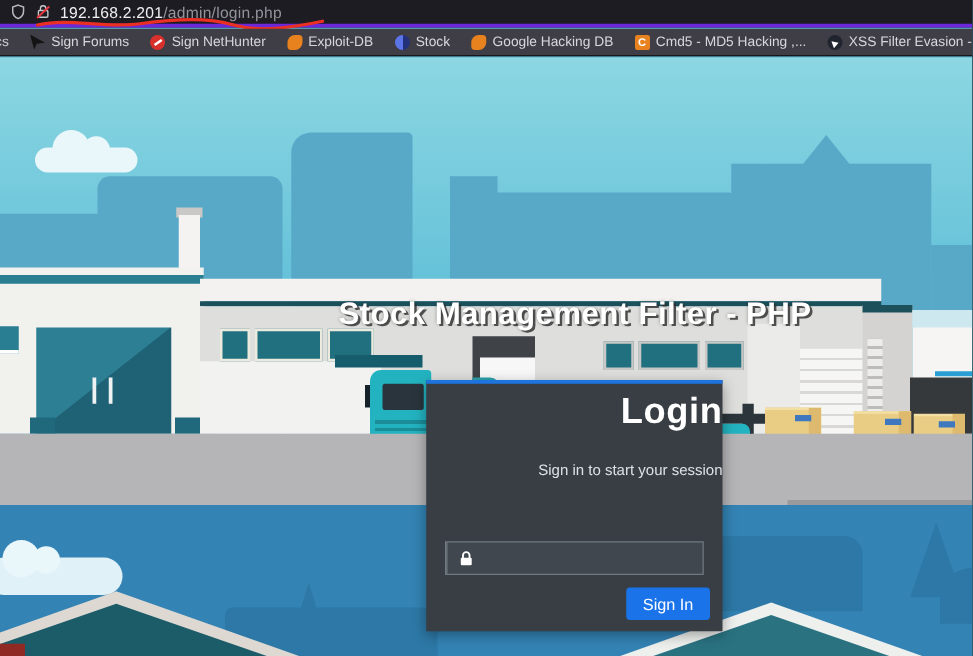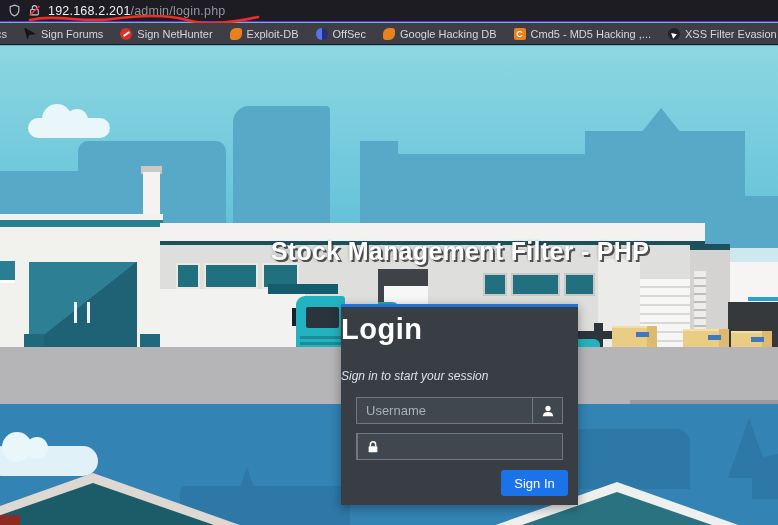--- a/index.html
+++ b/index.html
@@ -1,21 +1,21 @@
 <!DOCTYPE html>
 <html><head>
 <meta charset="utf-8">
 <style>
   html,body{margin:0;padding:0;background:#000;}
   *{box-sizing:border-box;font-family:"Liberation Sans",sans-serif;}
   .screen{position:relative;width:778px;height:525px;overflow:hidden;background:#5cb9d4;}
 
   
   .urlbar{position:absolute;left:0;top:0;width:778px;height:22px;background:#1d1c22;
-    display:flex;align-items:center;gap:7px;padding:0 8px;border-bottom:1px solid #6d28d9;}
+    display:flex;align-items:center;gap:7px;padding:0 8px;border-bottom:3px solid #6d28d9;}
   .urlbar svg.ic{width:13px;height:13px;flex:0 0 auto;}
   .url-text{font-size:12.5px;color:#f0f0f4;letter-spacing:.2px;white-space:nowrap;}
   .url-text .path{color:#93939c;}
   .squiggle{position:absolute;left:24px;top:11px;pointer-events:none;}
 
   .bookmarks{position:absolute;left:0;top:23px;width:778px;height:22px;background:#3f3e46;
     display:flex;align-items:center;gap:17px;padding:0 4px 0 0;overflow:hidden;border-bottom:1px solid #17171a;}
   .bm{display:flex;align-items:center;gap:5px;font-size:11px;color:#d6d6dc;white-space:nowrap;flex:0 0 auto;}
   .bmi{width:12px;height:12px;flex:0 0 auto;display:inline-flex;align-items:center;justify-content:center;position:relative;}
   .i-cursor{background:#141414;clip-path:polygon(0 0,100% 55%,45% 62%,28% 100%);}
@@ -64,23 +64,23 @@
   .pine{background:#2d78a6;clip-path:polygon(50% 0,100% 100%,0 100%);}
 
   
   .title{position:absolute;left:230px;top:191px;width:460px;margin:0;text-align:center;
     font-size:25px;line-height:29px;font-weight:bold;color:#fff;letter-spacing:.3px;
     text-shadow:2px 2px 0 rgba(45,45,45,.8),0 0 3px rgba(0,0,0,.35);white-space:nowrap;}
 
   
   .card{position:absolute;left:341px;top:258px;width:237px;height:201px;background:#383e44;
     border-top:3px solid #1e74df;box-shadow:0 3px 10px rgba(0,0,0,.35);}
-  .login-h{position:absolute;top:6px;left:0;width:100%;text-align:left;color:#fff;
+  .login-h{position:absolute;top:6px;left:0;width:100%;text-align:right;color:#fff;
     font-size:29px;font-weight:bold;letter-spacing:.5px;}
-  .login-sub{position:absolute;top:62px;left:0;width:100%;text-align:left;color:#dde1e4;font-size:12px;font-style:italic;}
+  .login-sub{position:absolute;top:62px;left:0;width:100%;text-align:right;color:#dde1e4;font-size:12px;}
   .field{position:absolute;left:15px;right:15px;height:27px;display:flex;
     border:1px solid #707880;background:#40474e;}
   .field.u{top:90px;} .field.p{top:126px;}
   .field input{flex:1 1 auto;min-width:0;background:transparent;border:none;outline:none;
     color:#e9ecef;font-size:13px;padding:0 9px;}
   .field input::placeholder{color:#a9b0b6;}
   .icon-cell{flex:0 0 30px;display:flex;align-items:center;justify-content:center;border-left:1px solid #707880;}
   .icon-cell svg{width:14px;height:14px;}
   .signin{position:absolute;right:10px;top:163px;width:67px;height:26px;background:#1a73e8;color:#fff;
     border:none;border-radius:3px;font-size:13px;cursor:pointer;}
@@ -116,21 +116,21 @@
     <span class="bm">
         <span class="bmi i-kali"></span>
         <span>Sign NetHunter</span>
       </span>
     <span class="bm">
         <span class="bmi i-orange"></span>
         <span>Exploit-DB</span>
       </span>
     <span class="bm">
         <span class="bmi i-offsec"></span>
-        <span>OffSec</span>
+        <span>Stock</span>
       </span>
     <span class="bm">
         <span class="bmi i-orange"></span>
         <span>Google Hacking DB</span>
       </span>
     <span class="bm">
         <span class="bmi i-cmd5"></span>
         <span>Cmd5 - MD5 Hacking ,...</span>
       </span>
     <span class="bm">
@@ -228,29 +228,20 @@
     <div class="abs" style="left:0;top:469px;width:20px;height:11px;background:#8e2a23;"></div>
 
     <div class="abs rooftrim" style="left:442px;top:436px;border-bottom:62px solid #eef0ee;"></div>
     <div class="abs roofbody" style="left:450px;top:446px;border-bottom:58px solid #2a7280;"></div>
 
     <h1 class="title">Stock Management Filter - PHP</h1>
 
     <div class="card">
       <div class="login-h">Login</div>
       <div class="login-sub">Sign in to start your session</div>
-      <div class="field u">
-        <input type="text" placeholder="Username" style="">
-        <span class="icon-cell">
-          <svg viewBox="0 0 16 16" fill="#fff">
-              <circle cx="8" cy="5" r="3"></circle>
-              <path d="M2 14c0-3.3 2.7-5 6-5s6 1.7 6 5z"></path>
-            </svg>
-        </span>
-      </div>
       <div class="field p">
         <span class="icon-cell">
           <svg viewBox="0 0 16 16">
               <rect x="3" y="7" width="10" height="7" rx="1" fill="#fff"></rect>
               <path d="M5 7.5V5a3 3 0 016 0v2.5" fill="none" stroke="#fff" stroke-width="1.7"></path>
             </svg>
         </span>
       </div>
       <button class="signin">Sign In</button>
     </div>

